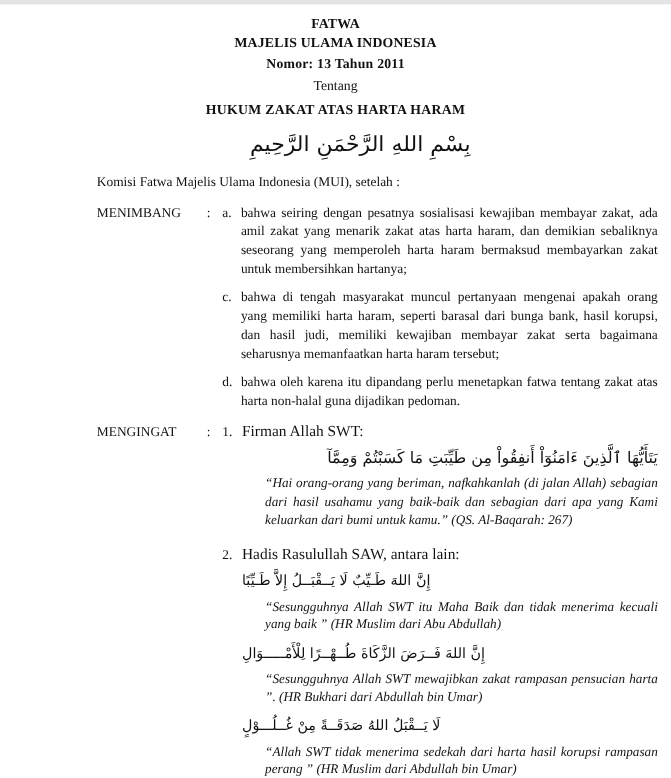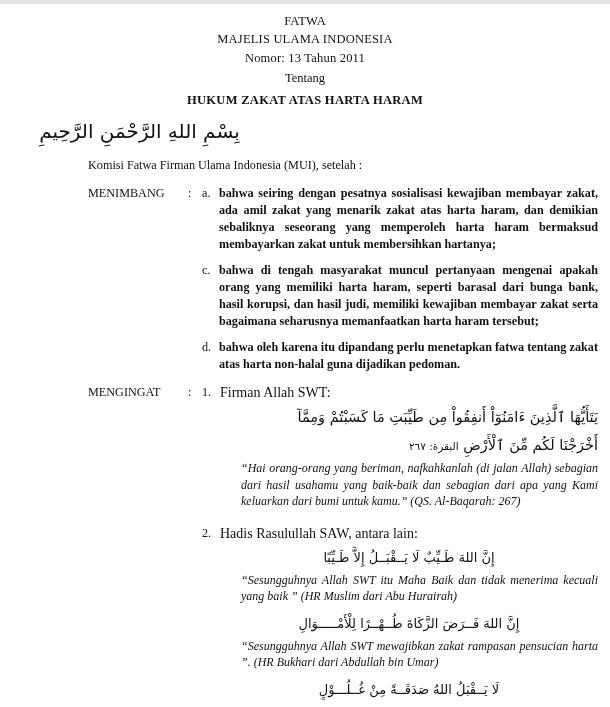--- a/index.html
+++ b/index.html
@@ -29,21 +29,21 @@
     height: 707px;
     padding: 0;
   }
 
   
   .title-block {
     text-align: center;
     padding-top: 12px;
   }
   .t-line {
-    font-weight: normal;
+    font-weight: bold;
     font-size: 12.5px;
     letter-spacing: 0.2px;
     line-height: 18px;
   }
   .t-line.nomor {
     font-size: 12.5px;
     line-height: 20px;
   }
   .t-tentang {
     font-weight: normal;
@@ -53,21 +53,21 @@
   }
   .t-subject {
     font-weight: bold;
     font-size: 12.5px;
     line-height: 22px;
     letter-spacing: 0.3px;
   }
 
   
   .bismillah-wrap {
-    text-align: left;
+    text-align: center;
     margin-top: 7px;
     height: 30px;
     margin-left: 44px;
   }
   .bismillah {
     font-family: "DejaVu Sans", sans-serif;
     font-size: 19px;
     line-height: 26px;
     direction: rtl;
     white-space: nowrap;
@@ -121,21 +121,20 @@
   }
   .item-body {
     flex: 1 1 auto;
     min-width: 0;
   }
   .para {
     font-size: 12.2px;
     line-height: 17px;
     text-align: justify;
     text-justify: inter-word;
-    font-weight: bold;
   }
 
   .plain-line {
     font-size: 14px;
     line-height: 17px;
   }
 
   
   .arabic {
     direction: rtl;
@@ -145,21 +144,21 @@
     margin-top: 4px;
     margin-bottom: 2px;
     unicode-bidi: isolate;
   }
   .arabic .ref {
     font-size: 10.5px;
   }
   .arabic.hadith {
     font-size: 13px;
     line-height: 22px;
-    text-align: center;
+    text-align: left;
     margin-top: 5px;
     margin-bottom: 3px;
   }
 
   
   .trans {
     font-style: italic;
     font-size: 12px;
     line-height: 16.5px;
     text-align: justify;
@@ -195,21 +194,21 @@
     <div class="t-tentang">Tentang</div>
     <div class="t-subject">HUKUM ZAKAT ATAS HARTA HARAM</div>
   </div>
 
   <div class="bismillah-wrap">
     <span class="bismillah">بِسْمِ اللهِ الرَّحْمَنِ الرَّحِيمِ</span>
   </div>
 
   <div class="body-wrap">
 
-    <div class="intro">Komisi Fatwa Firman Ulama Indonesia (MUI), setelah :</div>
+    <div class="intro">Komisi Fatwa Majelis Ulama Indonesia (MUI), setelah :</div>
 
     <div class="section">
       <div class="sec-label">MENIMBANG</div>
       <div class="sec-colon">:</div>
       <div class="sec-items">
 
         <div class="item">
           <div class="item-marker">a.</div>
           <div class="item-body">
             <div class="para">bahwa seiring dengan pesatnya sosialisasi kewajiban membayar zakat, ada amil zakat yang menarik zakat atas harta haram, dan demikian sebaliknya seseorang yang memperoleh harta haram bermaksud membayarkan zakat untuk membersihkan hartanya;</div>
@@ -236,32 +235,31 @@
     <div class="section">
       <div class="sec-label">MENGINGAT</div>
       <div class="sec-colon">:</div>
       <div class="sec-items">
 
         <div class="sub-item" style="margin-top:0;">
           <div class="sub-marker">1.</div>
           <div class="sub-body">
             <div class="plain-line">Firman Allah SWT:</div>
             <div class="arabic">يَتَأَيُّهَا ٱلَّذِينَ ءَامَنُوٓاْ أَنفِقُواْ مِن طَيِّبَتِ مَا كَسَبْتُمْ وَمِمَّآ</div>
-            <div class="arabic"><span>أَخْرَجْنَا لَكُم مِّنَ ٱلْأَرْضِ</span> <span class="ref">البقرة: ٢٦٧</span></div>
             <div class="trans">“Hai orang-orang yang beriman, nafkahkanlah (di jalan Allah) sebagian dari hasil usahamu yang baik-baik dan sebagian dari apa yang Kami keluarkan dari bumi untuk kamu.” (QS. Al-Baqarah: 267)</div>
           </div>
         </div>
 
         <div class="sub-item">
           <div class="sub-marker">2.</div>
           <div class="sub-body">
             <div class="plain-line">Hadis Rasulullah SAW, antara lain:</div>
 
             <div class="arabic hadith">إِنَّ اللهَ طَـيِّبٌ لَا يَــقْبَــلُ إِلاَّ طَـيِّبًا</div>
-            <div class="trans">“Sesungguhnya Allah SWT itu Maha Baik dan tidak menerima kecuali yang baik ” (HR Muslim dari Abu Hurairah)</div>
+            <div class="trans">“Sesungguhnya Allah SWT itu Maha Baik dan tidak menerima kecuali yang baik ” (HR Muslim dari Abu Abdullah)</div>
 
             <div class="arabic hadith">إِنَّ اللهَ فَــرَضَ الزَّكَاةَ طُــهْــرًا لِلْأَمْـــــوَالِ</div>
             <div class="trans">“Sesungguhnya Allah SWT mewajibkan zakat rampasan pensucian harta ”. (HR Bukhari dari Abdullah bin Umar)</div>
 
             <div class="arabic hadith">لَا يَــقْبَلُ اللهُ صَدَقَــةً مِنْ غُــلُـــوْلٍ</div>
             <div class="trans">“Allah SWT tidak menerima sedekah dari harta hasil korupsi rampasan perang ” (HR Muslim dari Abdullah bin Umar)</div>
           </div>
         </div>
 
       </div>

